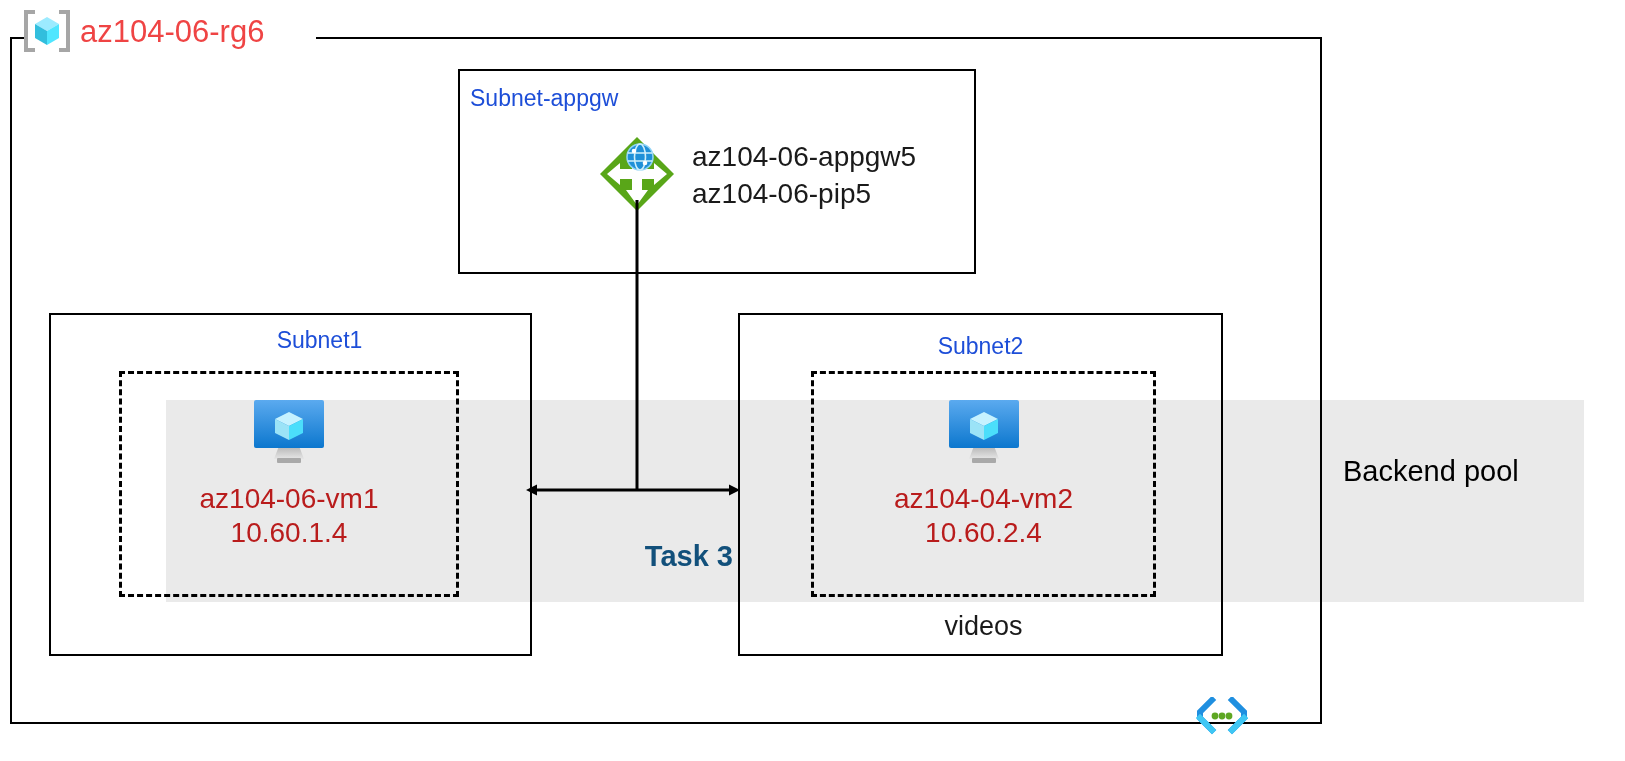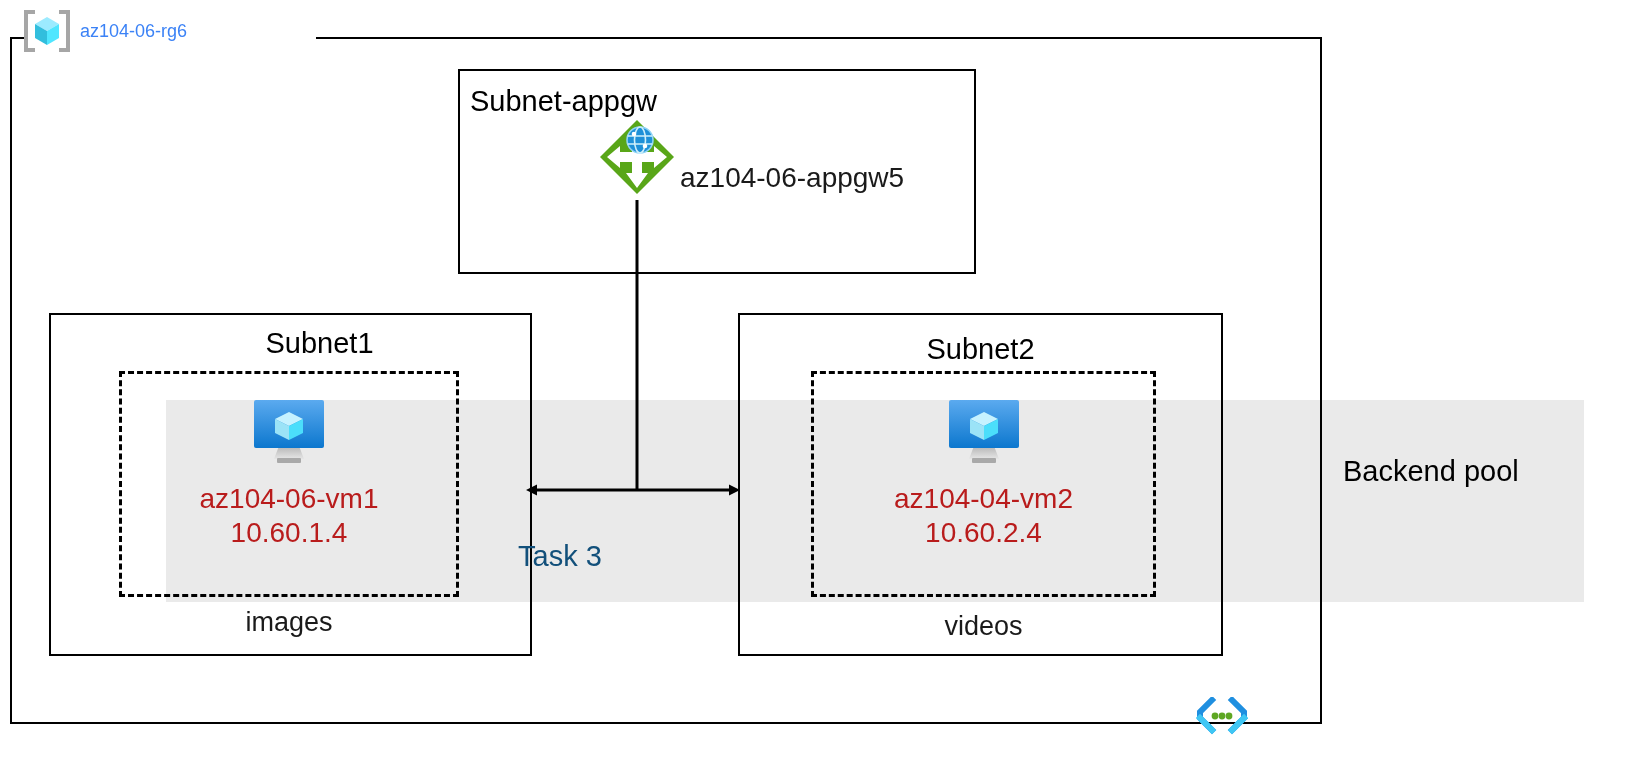--- a/index.html
+++ b/index.html
@@ -66,22 +66,22 @@
   .rg-header {
     position: absolute;
     left: 24px;
     top: 8px;
     display: flex;
     align-items: center;
     gap: 10px;
     z-index: 4;
   }
   .rg-title {
-    font-size: 18px;
-    color: #3b82f6;
+    font-size: 31px;
+    color: #ef4444;
     white-space: nowrap;
     line-height: 1;
   }
 
   
   .rg-icon {
     position: relative;
     width: 46px;
     height: 46px;
     flex: none;
@@ -111,22 +111,22 @@
     box-sizing: border-box;
     background: transparent;
     z-index: 4;
   }
   .subnet-appgw { left: 458px; top: 69px;  width: 518px; height: 205px; }
   .subnet-one   { left: 49px;  top: 313px; width: 483px; height: 343px; }
   .subnet-two   { left: 738px; top: 313px; width: 485px; height: 343px; }
 
   .subnet-title {
     position: absolute;
-    font-size: 29px;
-    color: #000000;
+    font-size: 23px;
+    color: #1d4ed8;
     white-space: nowrap;
     z-index: 6;
   }
   .subnet-title.appgw { left: 470px; top: 85px; }
   .subnet-title.s1 { left: 49px;  top: 327px; width: 541px; text-align: center; }
   .subnet-title.s2 { left: 738px; top: 327px; width: 485px; text-align: center; margin-top: 6px; }
 
   
   .dashed-box {
     position: absolute;
@@ -168,24 +168,24 @@
     text-align: center;
     z-index: 6;
   }
   .tag-s1 { left: 119px; top: 607px; width: 340px; }
   .tag-s2 { left: 811px; top: 611px; width: 345px; }
 
   
   .appgw-node {
     position: absolute;
     left: 598px;
-    top: 118px;
+    top: 135px;
     display: flex;
-    align-items: flex-end;
-    gap: 4px;
+    align-items: center;
+    gap: 16px;
     z-index: 7;
   }
   .appgw-icon { width: 78px; height: 78px; flex: none; }
   .appgw-labels { padding-top: 3px; }
   .appgw-labels div {
     font-size: 28px;
     color: #1a1a1a;
     line-height: 1.3;
     white-space: nowrap;
   }
@@ -197,23 +197,23 @@
     width: 1625px; height: 761px;
     z-index: 8;
     pointer-events: none;
   }
 
   .task-label {
     position: absolute;
     left: 518px;
     top: 540px;
     width: 215px;
-    text-align: left;
+    text-align: right;
     font-size: 29px;
-    font-weight: normal;
+    font-weight: bold;
     color: #12507b;
     z-index: 9;
     white-space: nowrap;
   }
 
   
   .code-icon {
     position: absolute;
     left: 1196px;
     top: 697px;
@@ -260,20 +260,21 @@
 
       <circle cx="42" cy="22" r="13" fill="#1E90D8"></circle>
       <circle cx="42" cy="22" r="13" fill="none" stroke="#8FD3F5" stroke-width="1.6"></circle>
       <ellipse cx="42" cy="22" rx="5.5" ry="13" fill="none" stroke="#CFEFFA" stroke-width="1.6"></ellipse>
       <path d="M29.6 18 L54.4 18 M29.6 26 L54.4 26" stroke="#CFEFFA" stroke-width="1.6" fill="none"></path>
       <circle cx="36" cy="16" r="2.3" fill="#ffffff"></circle>
       <circle cx="47" cy="28" r="2.3" fill="#ffffff"></circle>
     </svg>
     <div class="appgw-labels">
       <div>az104-06-appgw5</div>
+      <div>az104-06-pip5</div>
     </div>
   </div>
 
   <div class="subnet-box subnet-one"></div>
   <div class="subnet-title s1">Subnet1</div>
   <div class="dashed-box dashed-s1"></div>
   <div class="vm-group vm-s1">
     <svg class="vm-icon" viewBox="0 0 76 66">
       <defs>
         <linearGradient id="vmg1" x1="0" y1="0" x2="0" y2="1">
@@ -288,21 +289,20 @@
       <path d="M28 48 h20 l5 13 h-30 z" fill="url(#vms1)"></path>
       <rect x="26" y="60" width="24" height="5" rx="1" fill="#A9A9A9"></rect>
       <rect x="3" y="2" width="70" height="48" rx="2" fill="url(#vmg1)"></rect>
       <polygon points="38,14 52,21 38,28 24,21" fill="#C6F2FF"></polygon>
       <polygon points="24,21 38,28 38,42 24,35" fill="#9BE3F7"></polygon>
       <polygon points="38,28 52,21 52,35 38,42" fill="#4BDEFB"></polygon>
     </svg>
     <div class="vm-name">az104-06-vm1</div>
     <div class="vm-ip">10.60.1.4</div>
   </div>
-  <div class="subnet-tag tag-s1">images</div>
 
   <div class="subnet-box subnet-two"></div>
   <div class="subnet-title s2">Subnet2</div>
   <div class="dashed-box dashed-s2"></div>
   <div class="vm-group vm-s2">
     <svg class="vm-icon" viewBox="0 0 76 66">
       <defs>
         <linearGradient id="vmg2" x1="0" y1="0" x2="0" y2="1">
           <stop offset="0" stop-color="#5BAAEF"></stop>
           <stop offset="1" stop-color="#0C77CE"></stop>

